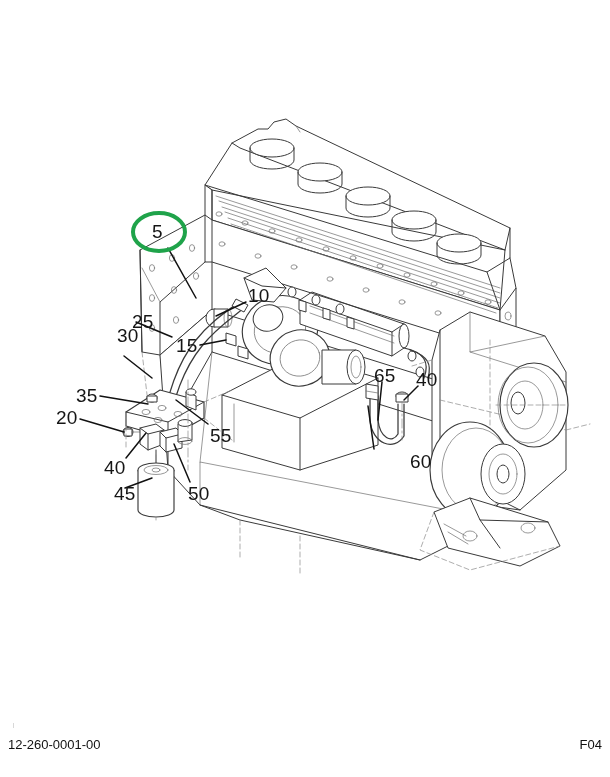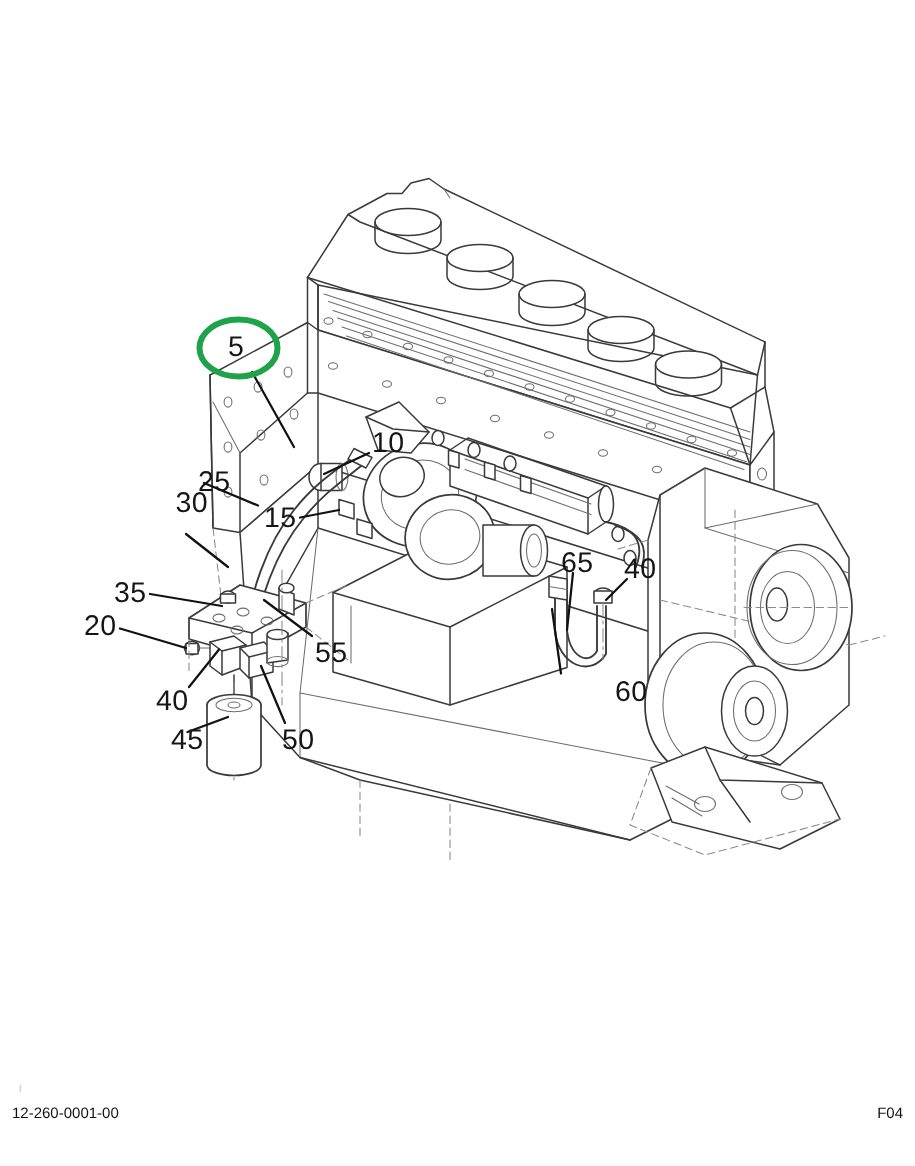--- a/index.html
+++ b/index.html
@@ -10,21 +10,21 @@
   }
   #diagram-root{position:absolute;left:0;top:0;width:610px;height:777px;}
   #engine-svg{position:absolute;left:0;top:0;width:610px;height:777px;}
   .callout-label{
     position:absolute;font-size:19px;font-weight:400;
     font-family:"Liberation Sans", sans-serif;
     color:#151515;letter-spacing:0.2px;line-height:1;
     white-space:nowrap;
   }
   .footer-text{
-    position:absolute;font-size:10px;color:#111;
+    position:absolute;font-size:13px;color:#111;
     font-family:"Liberation Sans", sans-serif;white-space:nowrap;
   }
   #footer-part{left:8px;top:737px;}
   #footer-figure{right:8px;top:737px;text-align:right;}
   .speck{position:absolute;left:13px;top:723px;width:1px;height:5px;background:#d8d8d8;}
 </style>
 </head>
 <body>
 
 <div id="diagram-root">

